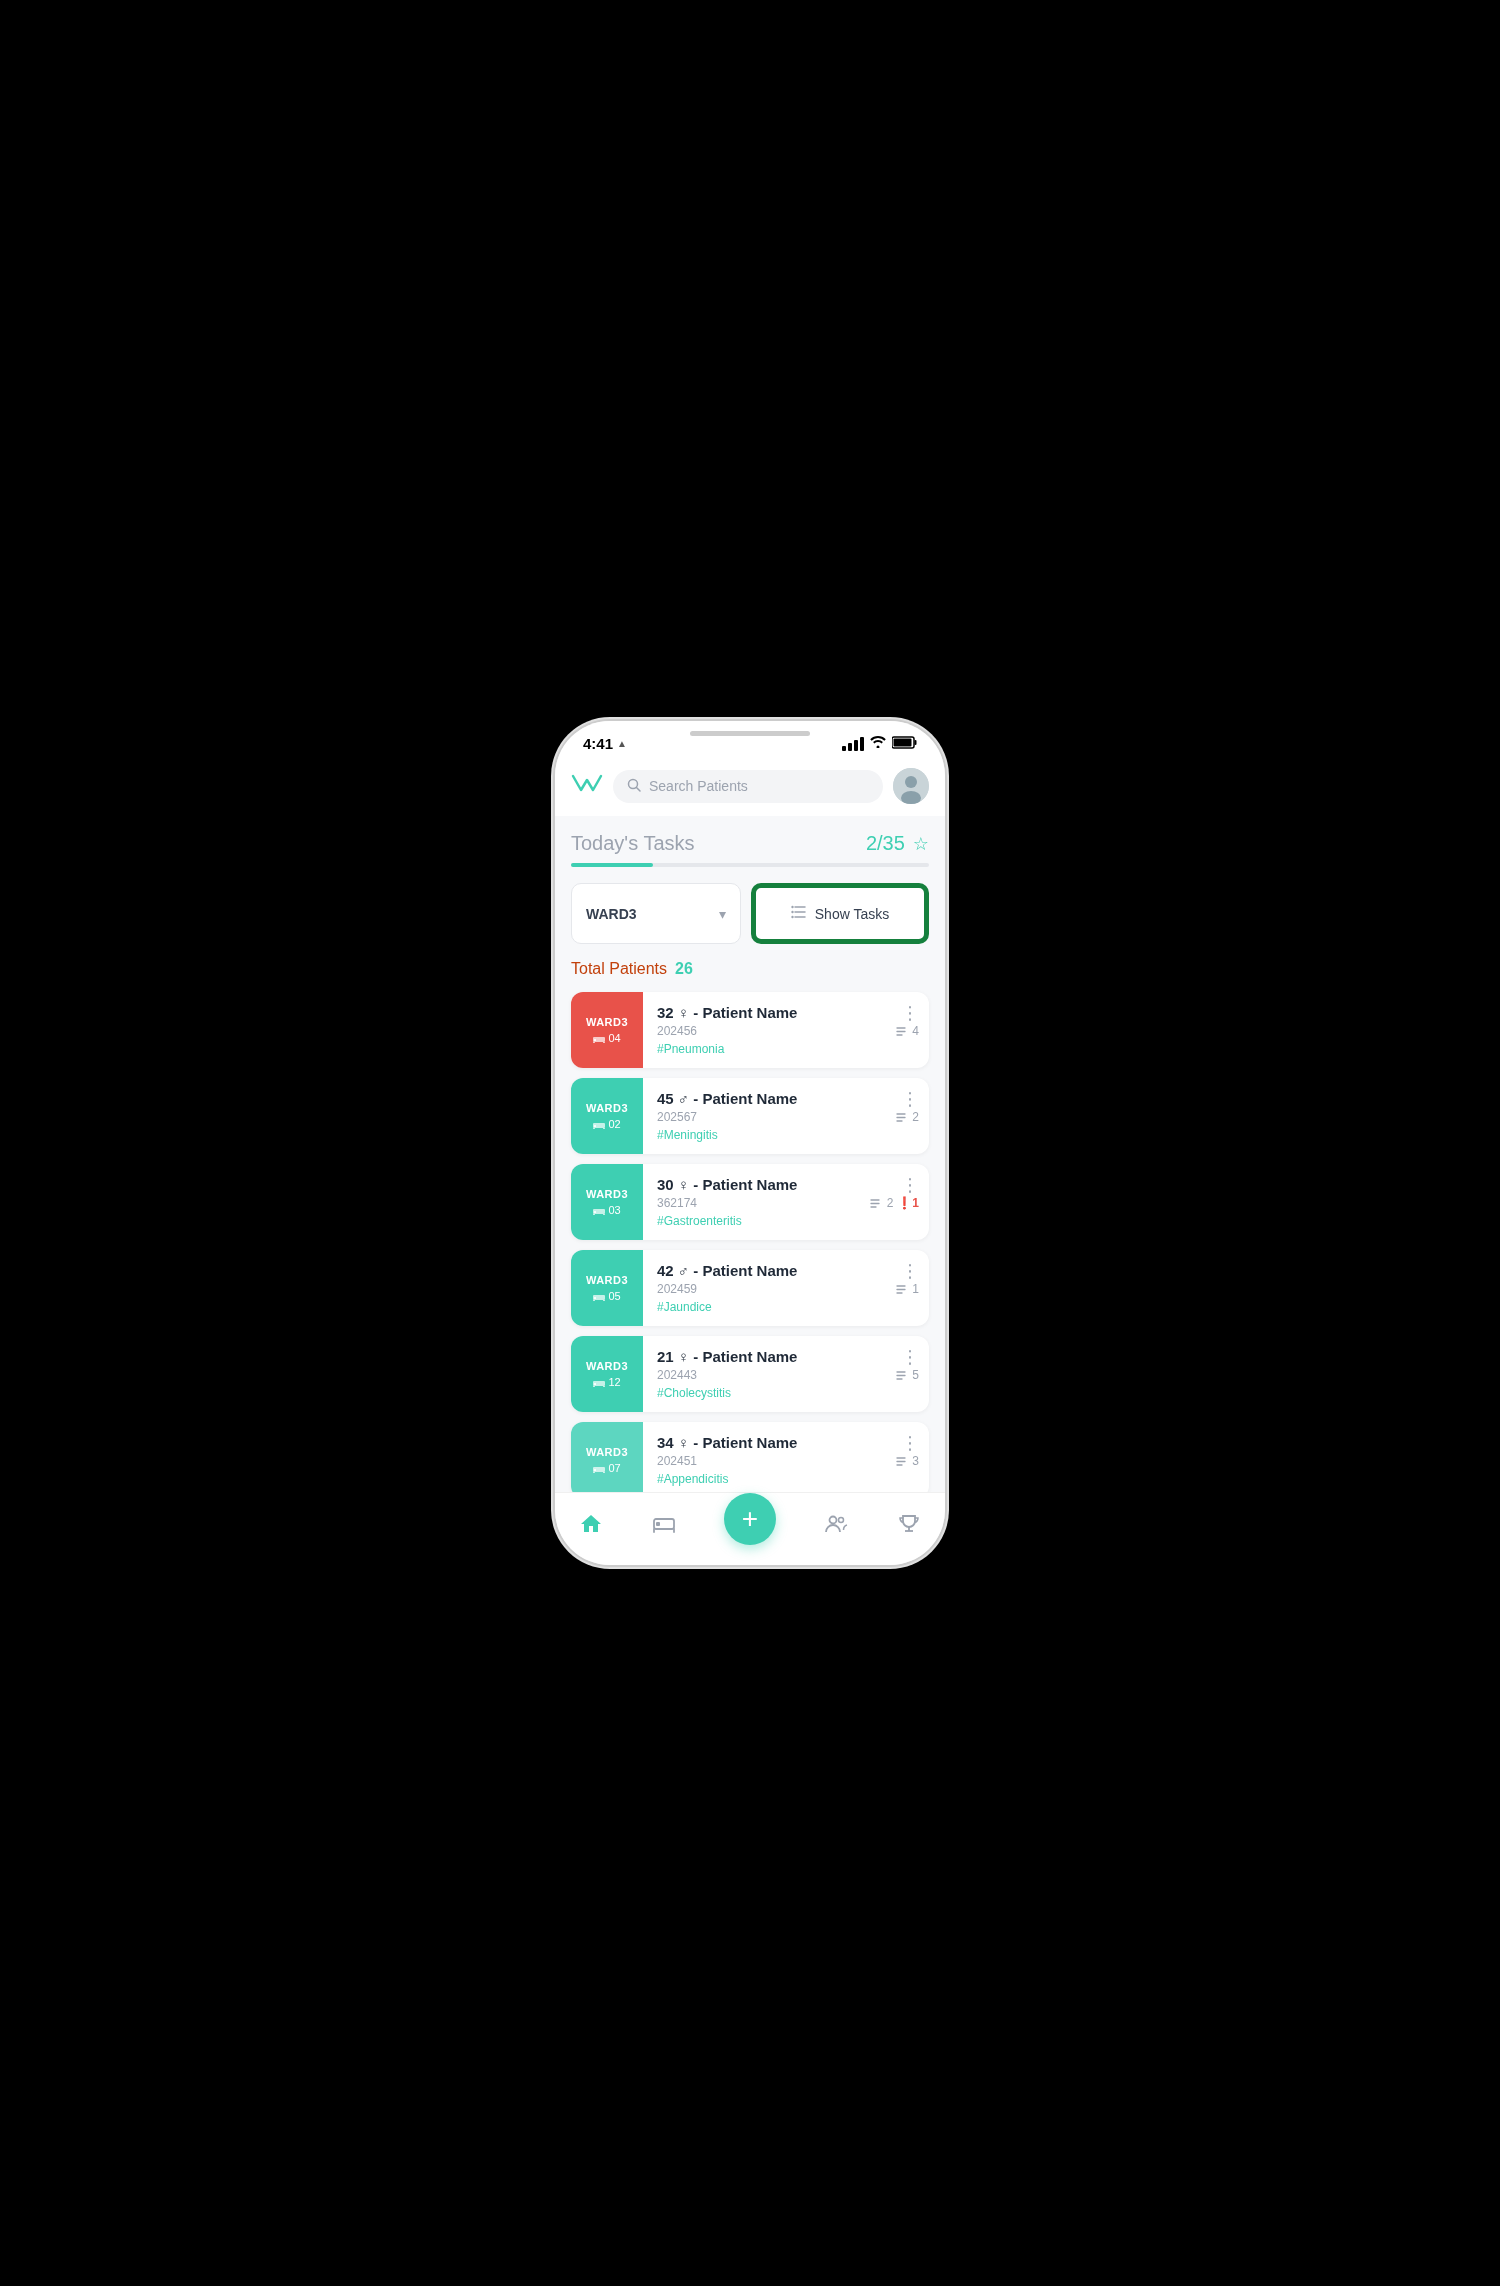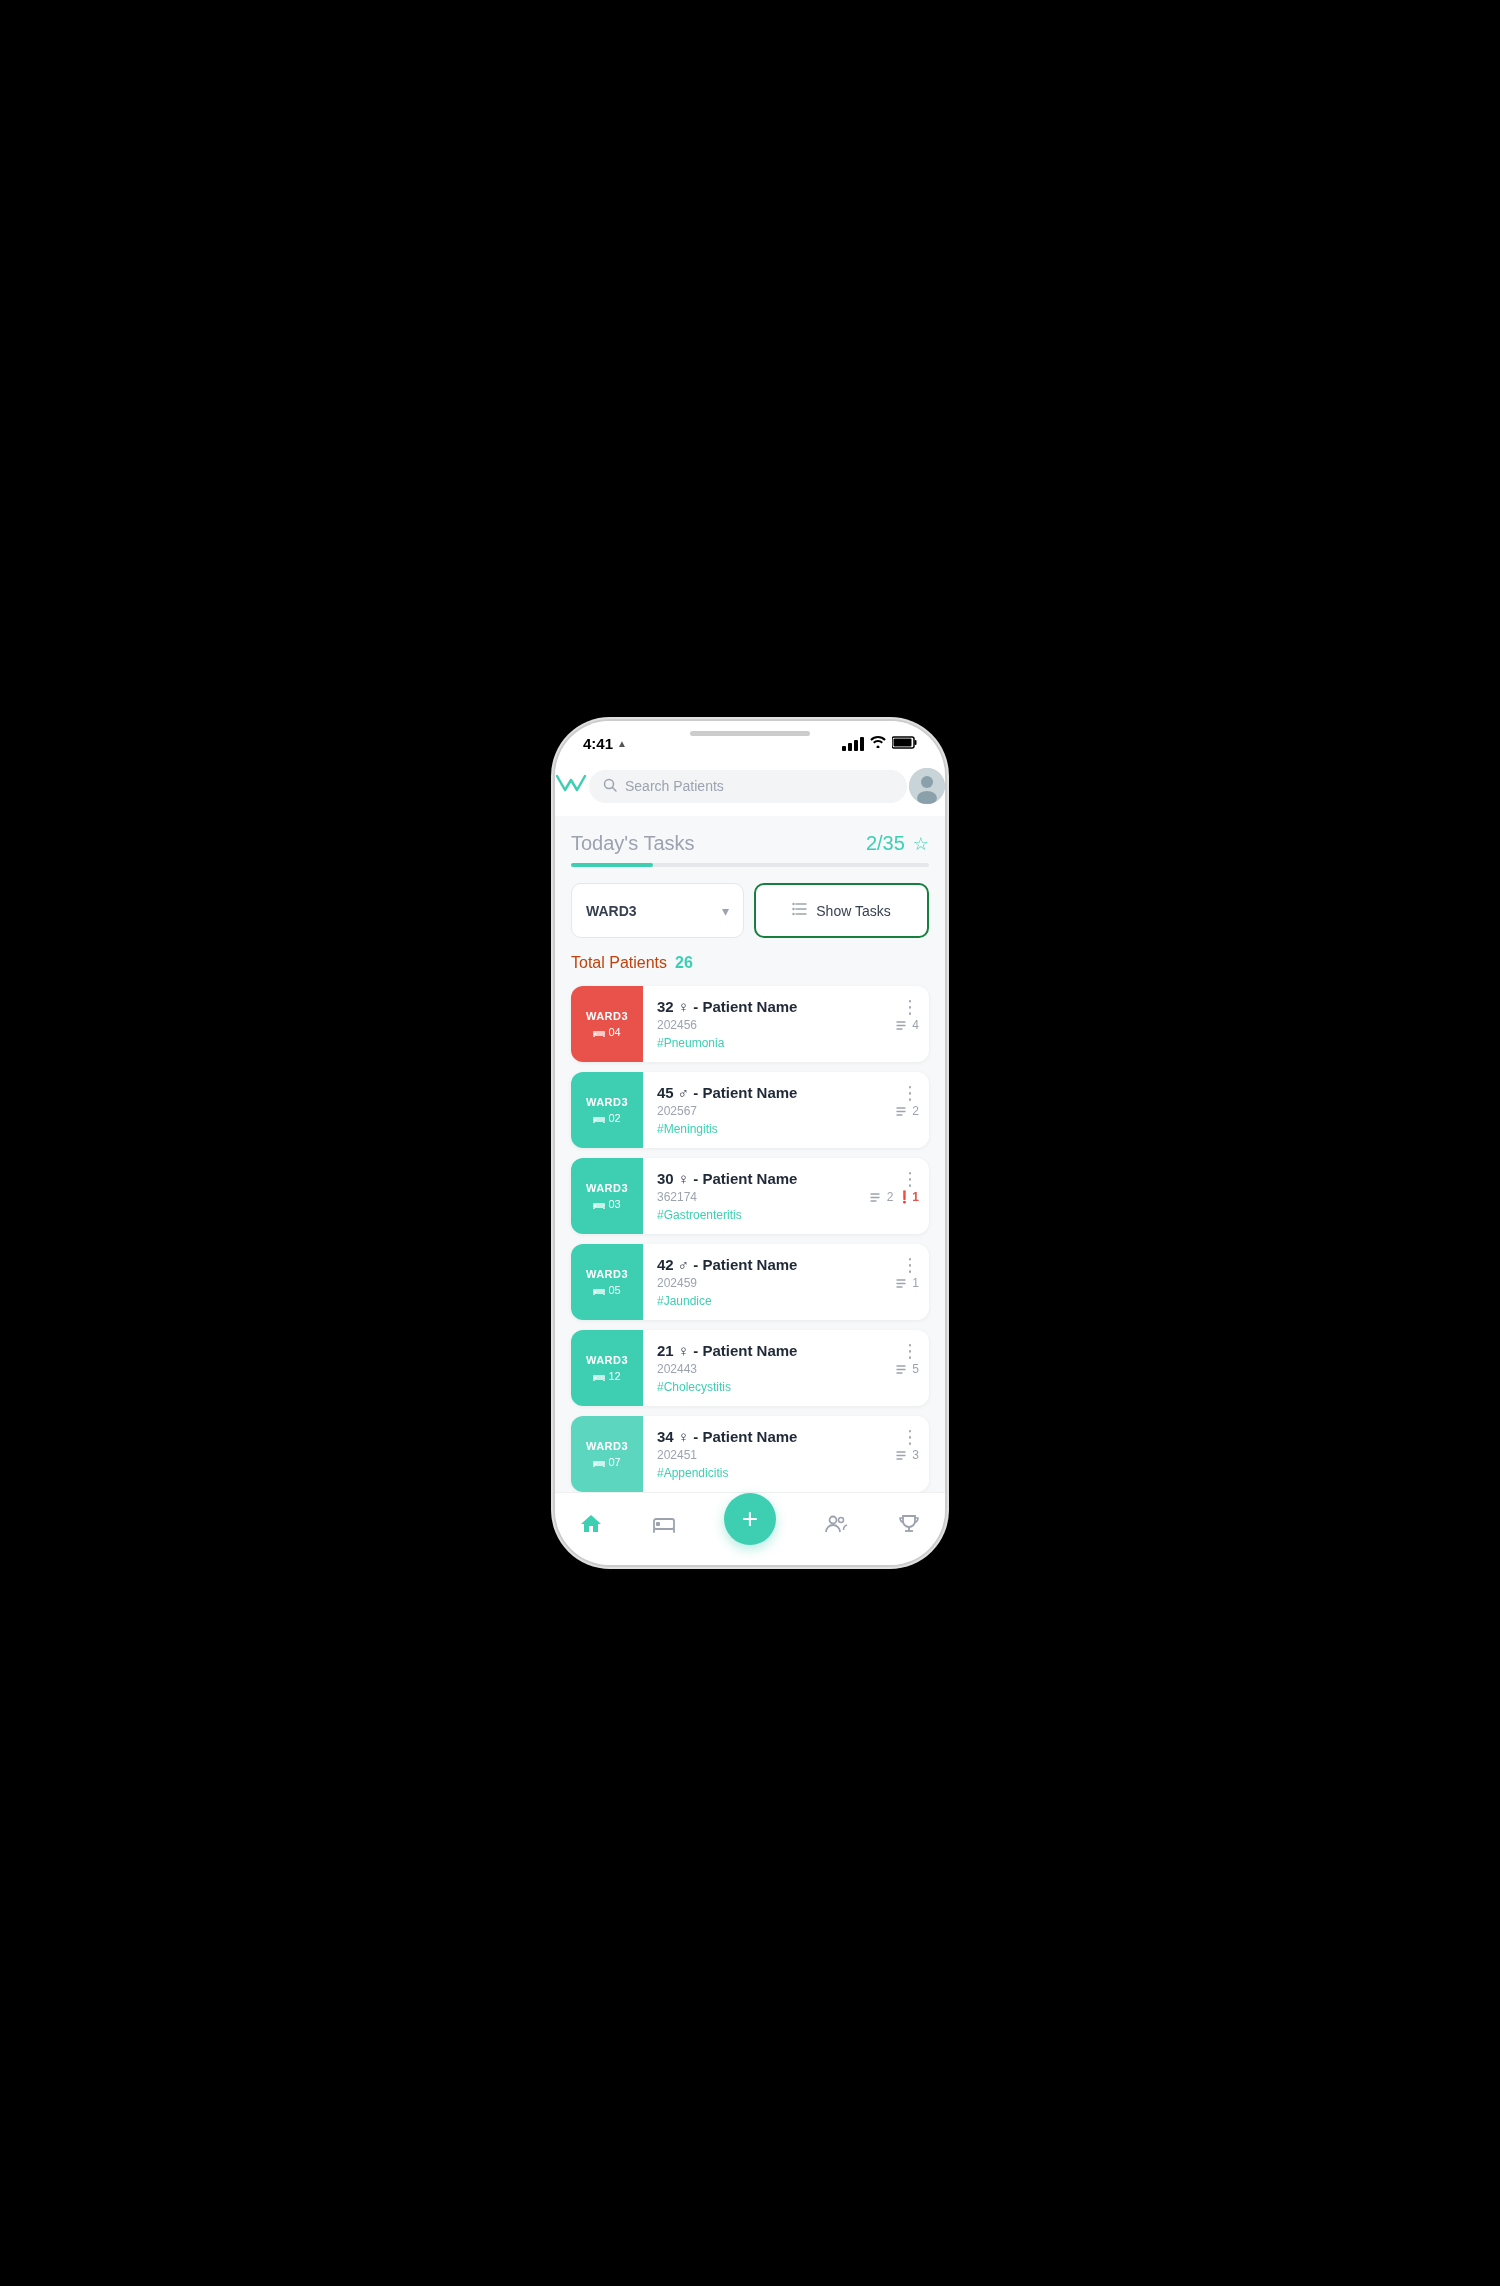--- a/index.html
+++ b/index.html
@@ -64,24 +64,24 @@
     }
 
     .wifi-icon, .battery-icon {
       font-size: 13px;
       color: #000;
     }
 
     
     .app-header {
       background: #fff;
-      padding: 8px 0 12px;
-      display: flex;
-      align-items: center;
-      gap: 2px;
+      padding: 8px 16px 12px;
+      display: flex;
+      align-items: center;
+      gap: 10px;
       flex-shrink: 0;
     }
 
     .logo {
       color: #3ecfb2;
       font-size: 22px;
       font-weight: 300;
       letter-spacing: -2px;
     }
 
@@ -194,21 +194,21 @@
     }
 
     .chevron-down {
       color: #9ca3af;
       font-size: 14px;
     }
 
     .show-tasks-btn {
       flex: 1;
       background: #fff;
-      border: 2px solid #15803d;
+      border: 5px solid #15803d;
       border-radius: 10px;
       padding: 17px 14px;
       display: flex;
       align-items: center;
       justify-content: center;
       gap: 8px;
     }
 
     .show-tasks-icon {
       color: #9ca3af;

